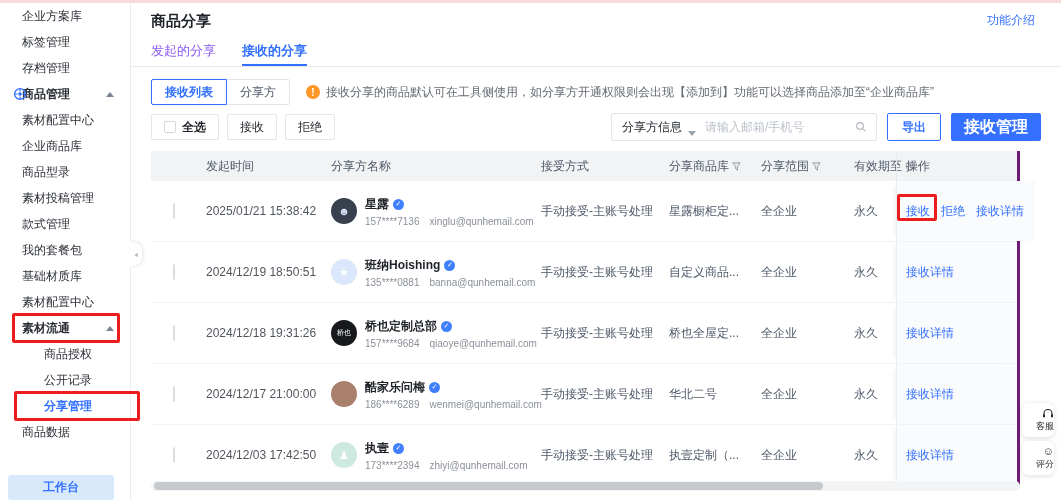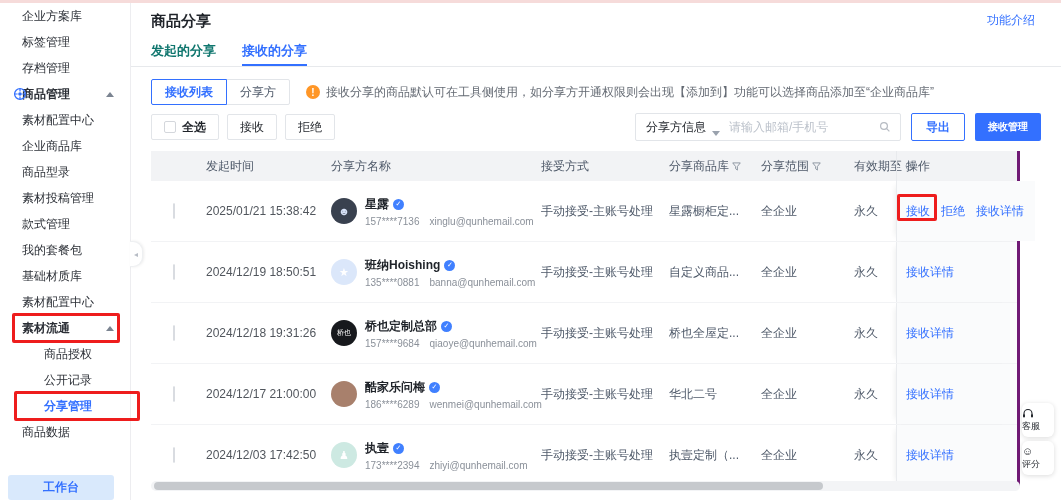--- a/index.html
+++ b/index.html
@@ -20,21 +20,21 @@
   .workbench{position:absolute;left:8px;top:472px;width:106px;height:25px;background:#d9e9fc;border-radius:3px;color:var(--accent);font-size:12px;display:flex;align-items:center;justify-content:center;font-weight:600;cursor:pointer;}
   .collapse-handle{position:absolute;left:130px;top:241px;width:13px;height:26px;background:#fff;border:1px solid #eef0f2;border-left:none;border-radius:0 10px 10px 0;box-shadow:1px 0 3px rgba(0,0,0,.08);display:flex;align-items:center;justify-content:center;color:#b8bdc6;font-size:8px;z-index:20;cursor:pointer;}
 
   
   .main{position:absolute;left:131px;top:3px;right:0;bottom:0;background:#fff;}
   .main-header{display:flex;justify-content:space-between;align-items:flex-start;padding:9px 26px 0 20px;height:29px;}
   .page-title{font-size:15px;font-weight:700;color:#1f2329;}
   .intro-link{font-size:12px;color:var(--accent);cursor:pointer;}
 
   .tabs{display:flex;gap:26px;padding:0 20px;margin-top:8px;border-bottom:1px solid #e7e9ec;height:27px;}
-  .tab{font-size:13px;color:#0f766e;height:26px;line-height:22px;cursor:pointer;font-weight:bold;}
+  .tab{font-size:13px;color:#8b5cf6;height:26px;line-height:22px;cursor:pointer;}
   .tab.active{color:var(--accent);font-weight:700;border-bottom:2px solid var(--accent);}
 
   .toolbar1{display:flex;align-items:center;margin:12px 20px 0;height:26px;}
   .seg{height:26px;line-height:24px;padding:0 13px;border:1px solid #e2e5e9;font-size:12px;color:#4e5969;background:#fff;cursor:pointer;}
   .seg.first{border-radius:2px 0 0 2px;}
   .seg.last{border-radius:0 2px 2px 0;margin-left:-1px;}
   .seg.active{border-color:var(--accent);color:var(--accent);font-weight:600;z-index:1;position:relative;}
   .notice{display:flex;align-items:center;gap:6px;margin-left:16px;font-size:12px;color:#646a73;white-space:nowrap;}
   .warn-ico{width:14px;height:14px;border-radius:50%;background:var(--warning);color:#fff;font-size:10px;font-weight:700;display:flex;align-items:center;justify-content:center;flex:0 0 auto;}
 
@@ -44,21 +44,21 @@
   .btn-plain.bold{font-weight:700;}
   .cbx-sm{width:12px;height:12px;border:1px solid #d4d7dc;border-radius:2px;background:#fff;}
   .tright{display:flex;align-items:center;gap:10px;}
   .search-group{display:flex;align-items:center;border:1px solid #e2e5e9;border-radius:2px;height:28px;background:#fff;}
   .filter-select{padding:0 9px 0 10px;font-size:12px;color:#1f2329;display:flex;align-items:flex-end;gap:6px;cursor:pointer;}
   .caret-down{width:0;height:0;border-left:4px solid transparent;border-right:4px solid transparent;border-top:5px solid #9aa2ad;}
   .search-group input{border:none;outline:none;width:148px;font-size:12px;color:#1f2329;background:transparent;}
   .search-group input::placeholder{color:#bcc2cb;}
   .search-ico{margin:0 9px 0 2px;display:flex;}
   .btn-export{height:28px;padding:0 14px;border:1px solid var(--accent);color:var(--accent);border-radius:2px;background:#fff;font-size:12px;font-weight:600;cursor:pointer;}
-  .btn-primary{height:28px;padding:0 13px;background:var(--accent);color:#fff;border:none;border-radius:2px;font-size:10px;font-weight:600;cursor:pointer;}
+  .btn-primary{height:28px;padding:0 13px;background:var(--accent);color:#fff;border:none;border-radius:2px;font-size:16px;font-weight:600;cursor:pointer;}
 
   
   .table{margin:10px 41px 0 20px;border-right:3px solid #701a75;position:relative;}
   .thead{display:flex;align-items:center;background:#f2f3f5;height:30px;font-size:12px;color:#4e5969;}
   .trow{display:flex;align-items:center;height:61px;border-bottom:1px solid #f2f3f5;font-size:12px;color:#4e5969;background:#fff;}
   .c-check{width:55px;padding-left:22px;flex:0 0 auto;}
   .c-time{width:125px;flex:0 0 auto;}
   .c-name{width:205px;flex:0 0 auto;display:flex;align-items:center;gap:8px;overflow:visible;white-space:nowrap;}
   .c-method{width:123px;padding-left:5px;flex:0 0 auto;white-space:nowrap;}
   .c-lib{width:100px;padding-left:10px;flex:0 0 auto;white-space:nowrap;}
@@ -78,21 +78,21 @@
 
   .hscroll{position:absolute;left:20px;right:41px;bottom:9px;height:10px;background:#f3f4f6;border-radius:5px;z-index:15;}
   .hscroll .thumb{position:absolute;left:3px;top:1px;height:8px;width:77%;background:#c6c9cd;border-radius:4px;cursor:pointer;}
 
   
   .anno{position:absolute;border:3px solid var(--annotation);border-radius:2px;z-index:70;pointer-events:none;}
   .anno.liutong{left:12px;top:313px;width:108px;height:30px;}
   .anno.fenxiang{left:14px;top:391px;width:126px;height:30px;}
   .anno.jieshou{left:897px;top:194px;width:40px;height:27px;}
 
-  .float-widget{position:absolute;right:7px;width:32px;height:34px;background:#fff;border-radius:6px;box-shadow:0 1px 5px rgba(0,0,0,.14);display:flex;flex-direction:column;align-items:flex-start;justify-content:center;gap:1px;font-size:9px;color:#1f2329;z-index:60;cursor:pointer;}
+  .float-widget{position:absolute;right:7px;width:32px;height:34px;background:#fff;border-radius:6px;box-shadow:0 1px 5px rgba(0,0,0,.14);display:flex;flex-direction:column;align-items:flex-end;justify-content:center;gap:1px;font-size:9px;color:#1f2329;z-index:60;cursor:pointer;}
   .float-widget.service{top:403px;}
   .float-widget.rating{top:441px;}
   .float-widget .fico{font-size:11px;line-height:11px;}
   svg{display:block;}
 </style>
 </head>
 <body>
 
 <div class="top-strip"></div>
 

